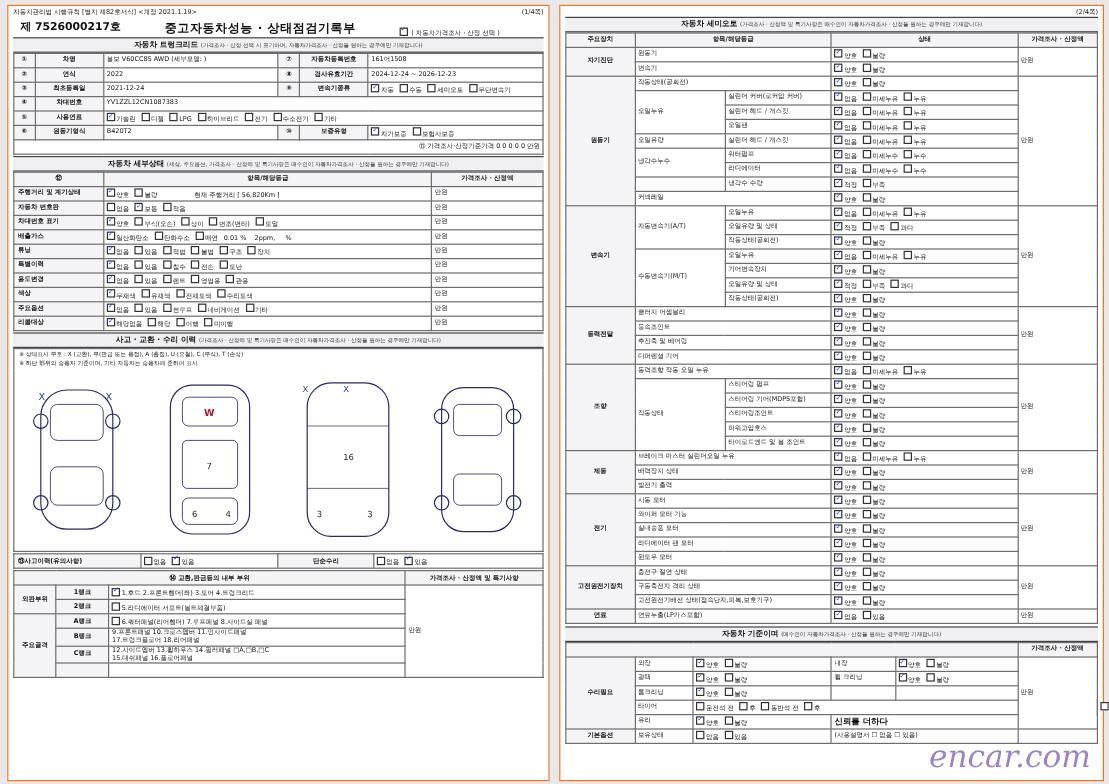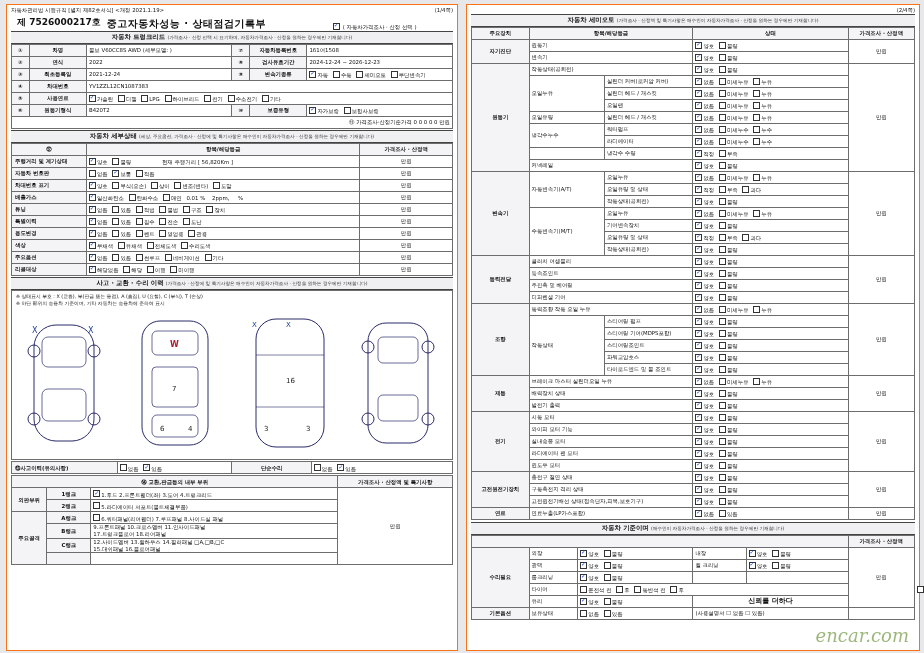--- a/index.html
+++ b/index.html
@@ -5,41 +5,41 @@
   html,body{margin:0;padding:0;}
   body{
     width:924px;height:653px;background:#e8e8ea;
     font-family:"DejaVu Sans","Liberation Sans",sans-serif;
     font-size:6px;color:#111;overflow:hidden;position:relative;
   }
   .page{position:absolute;background:#fff;border:1px solid #f97316;}
   #page-left{left:6px;top:4px;width:450px;height:645px;}
   #page-right{left:466px;top:4px;width:452px;height:645px;}
   .hdr{display:flex;justify-content:space-between;align-items:center;padding:2px 4px 0 4px;font-size:5.4px;}
-  .title{font-size:10px;font-weight:bold;letter-spacing:.5px;margin:1px 0 0 0;}
+  .title{text-align:center;font-size:10px;font-weight:bold;letter-spacing:.5px;margin:1px 0 0 0;}
   .titlerow{display:flex;align-items:flex-end;justify-content:center;gap:6px;padding:0 4px;}
   .titlerow .sub{font-size:5.4px;}
   .docno{font-size:9px;font-weight:bold;padding:2px 0 2px 6px;}
   .secbar{background:#f0f0f3;border-top:1px solid #444;border-bottom:1px solid #444;
           font-size:6.4px;font-weight:bold;text-align:center;padding:1px 0;}
   table{border-collapse:collapse;width:100%;table-layout:fixed;}
   td,th{border:1px solid #6d6d6d;padding:0 2px;font-size:5.4px;line-height:1.25;
         vertical-align:middle;height:11px;}
   .lbl{background:#f4f4f6;text-align:center;font-weight:bold;}
   .lbl-l{background:#f4f4f6;text-align:left;font-weight:bold;padding-left:3px;}
-  .c{text-align:center;margin-top:38px;}
+  .c{text-align:left;margin-top:38px;}
   .r{text-align:right;}
   .cb{display:inline-block;width:5px;height:5px;border:1px solid #333;margin-right:1px;
       position:relative;top:0.5px;background:#fff;}
   .cb.on{background:#fff;}
   .cb.on::after{content:"✓";position:absolute;left:-0.2px;top:-2.2px;font-size:6px;color:#1b4fd8;font-weight:bold;}
   .ck{white-space:nowrap;margin-right:3px;display:inline-block;}
   .note{font-size:4.6px;font-weight:normal;color:#333;}
   .diagram{position:relative;height:150px;border:1px solid #6d6d6d;border-top:none;background:#fff;}
-  .wm{position:absolute;right:10px;bottom:4px;font-size:18px;font-style:italic;color:#4d7c0f;
+  .wm{position:absolute;right:10px;bottom:4px;font-size:26px;font-style:italic;color:#4c1d95;
       opacity:.55;font-family:"DejaVu Serif","Liberation Serif",serif;}
   .legend{font-size:4.8px;padding:2px 4px;line-height:1.5;}
 </style>
 </head>
 <body>
 
 <div class="page" id="page-left">
 
   <div class="hdr">
     <span>자동차관리법 시행규칙 [별지 제82호서식] &lt;개정 2021.1.19&gt;</span>

